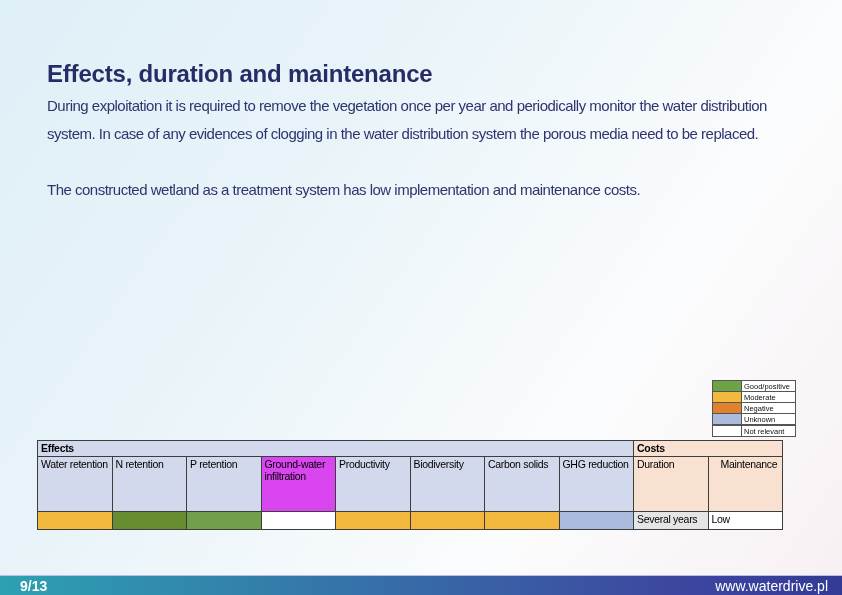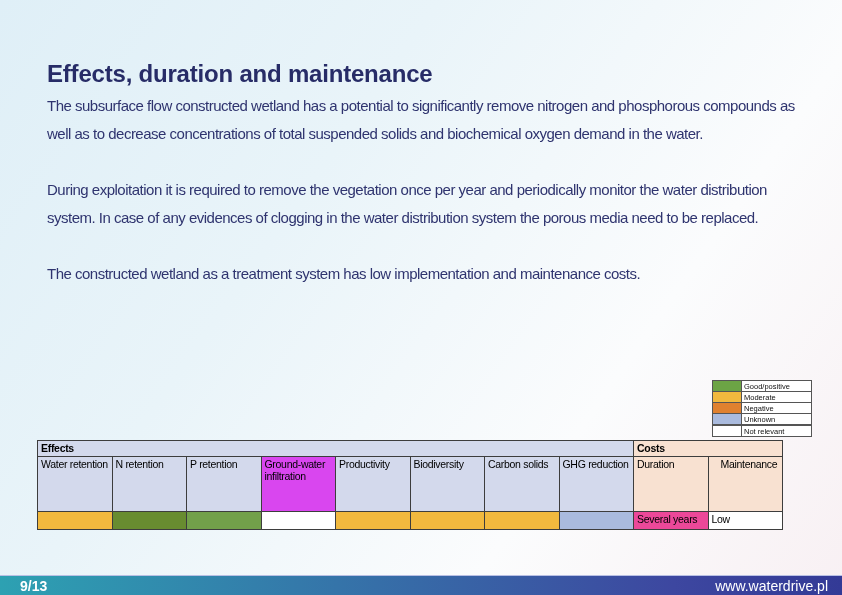--- a/index.html
+++ b/index.html
@@ -20,21 +20,21 @@
   .body-text {
     position: absolute; left: 47px; top: 92px; width: 758px;
     font-size: 15px; line-height: 28px; letter-spacing: -0.5px;
     color: #2f346f;
   }
   .body-text p { margin: 0; }
   .body-text p + p { margin-top: 28px; }
 
   
   table.legend {
-    position: absolute; left: 712px; top: 380px; width: 100px;
+    position: absolute; left: 712px; top: 380px; width: 84px;
     border-collapse: collapse; table-layout: fixed;
     font-size: 7.5px; color: #111; background: #fff;
   }
   table.legend td {
     border: 1px solid #555; height: 10px; padding: 0 2px;
     white-space: nowrap; overflow: hidden; vertical-align: middle;
   }
   table.legend td.swatch { width: 28px; padding: 0; }
   table.legend tr:last-child td { border-top-width: 2px; }
 
@@ -63,21 +63,20 @@
     padding: 0 14px 0 20px;
   }
   .footer .page-num { font-weight: bold; }
 </style>
 </head>
 <body>
 
 <h1 class="slide-title">Effects, duration and maintenance</h1>
 
 <div class="body-text">
-  <p>The subsurface flow constructed wetland has a potential to significantly remove nitrogen and phosphorous compounds as well as to decrease concentrations of total suspended solids and biochemical oxygen demand in the water.</p>
   <p>During exploitation it is required to remove the vegetation once per year and periodically monitor the water distribution system. In case of any evidences of clogging in the water distribution system the porous media need to be replaced.</p>
   <p>The constructed wetland as a treatment system has low implementation and maintenance costs.</p>
 </div>
 
 <table class="legend">
   <tbody>
       <tr>
     <td class="swatch" style="background-color: rgb(108, 164, 69);"></td>
     <td>Good/positive</td>
   </tr>
@@ -120,21 +119,21 @@
   </tr>
   <tr class="data-row">
     <td style="background-color: rgb(242, 185, 62);"></td>
     <td style="background-color: rgb(104, 140, 48);"></td>
     <td style="background-color: rgb(114, 160, 74);"></td>
     <td style="background-color: rgb(255, 255, 255);"></td>
     <td style="background-color: rgb(242, 185, 62);"></td>
     <td style="background-color: rgb(242, 185, 62);"></td>
     <td style="background-color: rgb(242, 185, 62);"></td>
     <td style="background-color: rgb(170, 187, 222);"></td>
-    <td style="background-color: #ec4899;">Several years</td>
+    <td style="background-color: #e5e5e5;">Several years</td>
     <td style="background-color: rgb(255, 255, 255);">Low</td>
   </tr>
 </tbody>
   </table>
 
 <div class="footer">
   <span class="page-num">9/13</span>
   <span>www.waterdrive.pl</span>
 </div>
 

